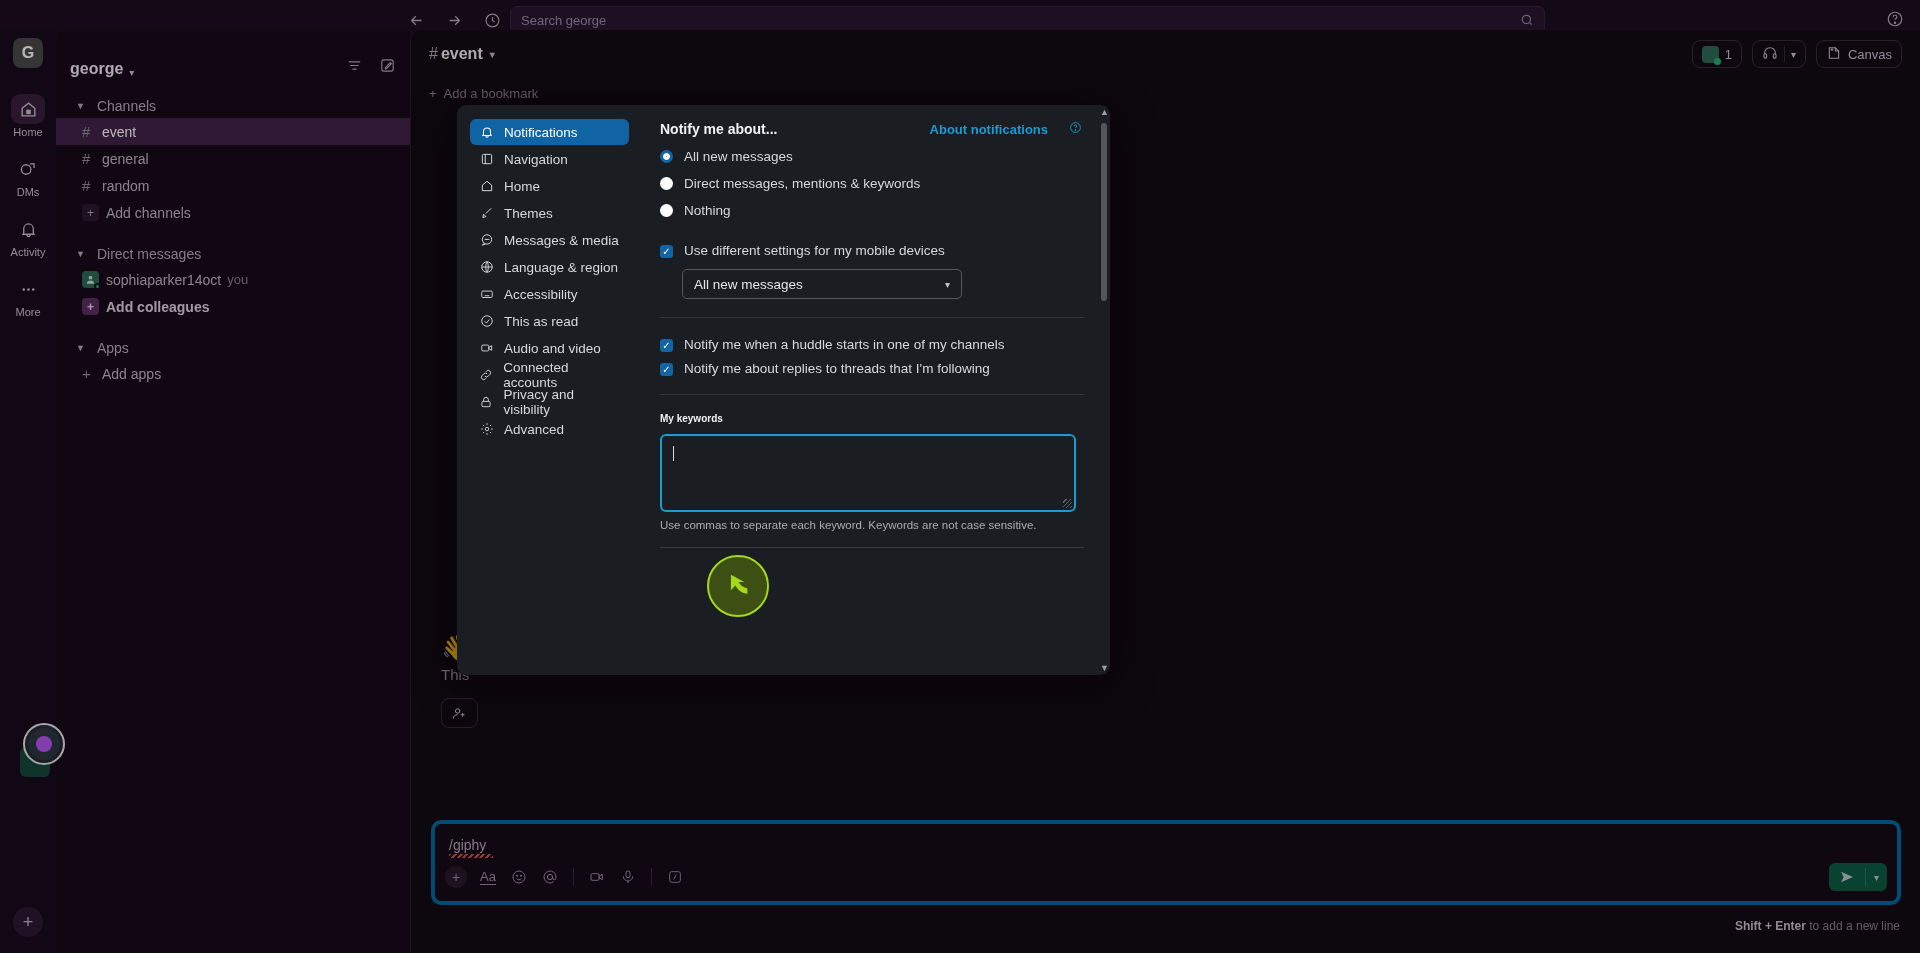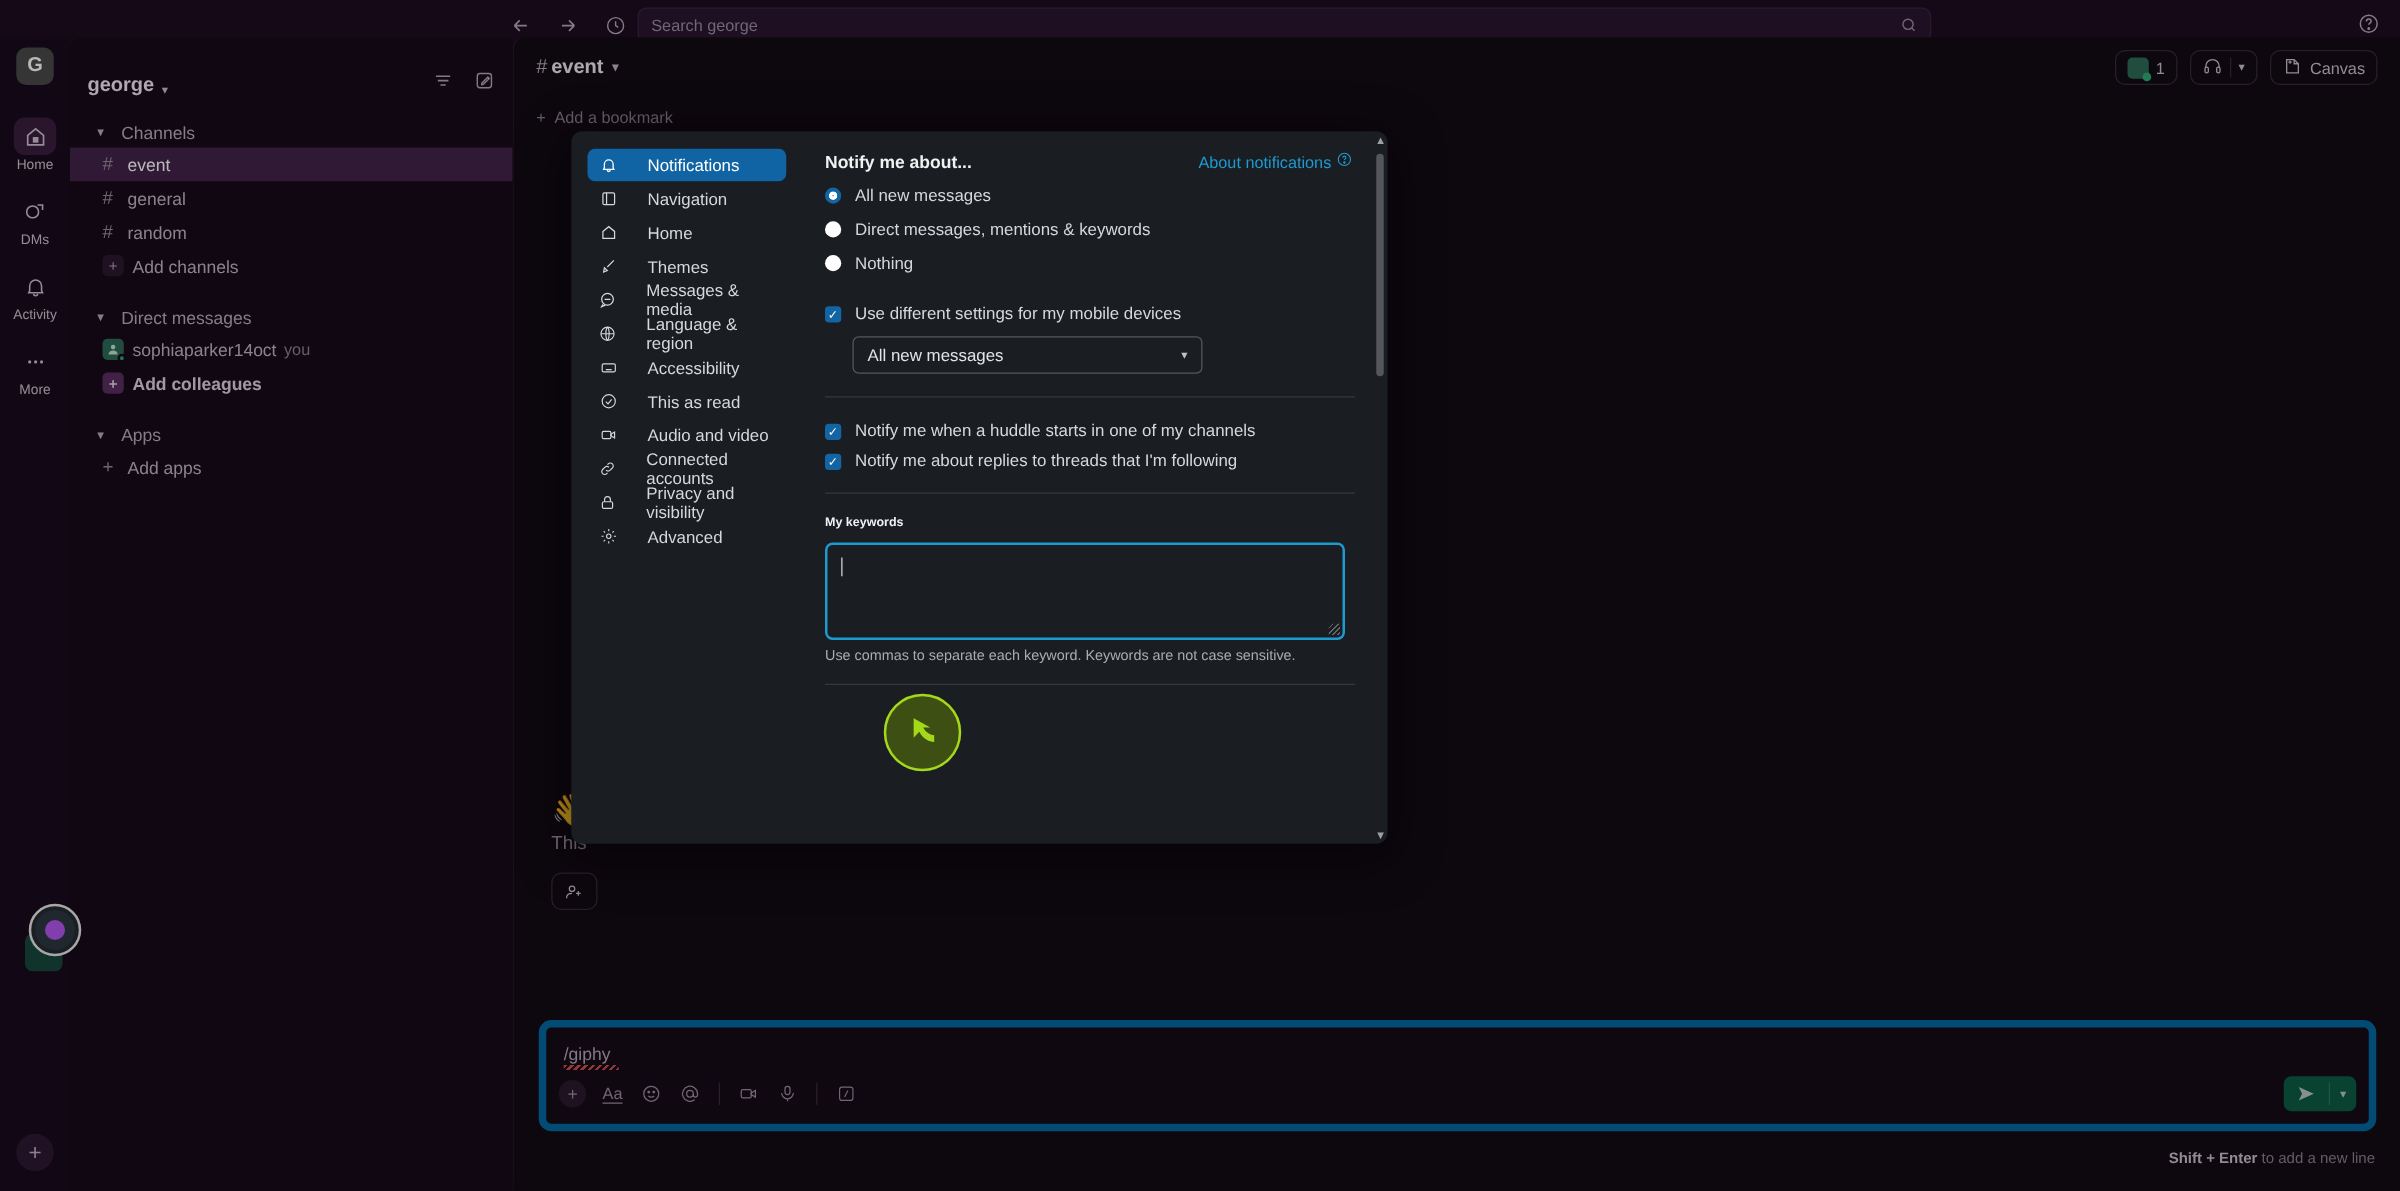--- a/index.html
+++ b/index.html
@@ -105,21 +105,21 @@
   .intro-text { position: absolute; left: 30px; top: 558px; font-size: 15px; color: #9d8fa0; }
   .intro-btn {
     position: absolute; left: 30px; top: 590px; height: 30px; border: 1px solid #3a2b3d;
     border-radius: 8px; display: flex; align-items: center; padding: 0 10px; gap: 7px;
     font-size: 13px; color: #cdbfd0;
   }
 
   
   .composer {
     position: absolute; left: 20px; bottom: 48px; width: 1470px; min-height: 70px;
-    background: #150c17; border: 6px solid #0369a1; border-radius: 10px;
+    background: #150c17; border: 4px solid #0369a1; border-radius: 10px;
   }
   .composer-text { padding: 13px 14px 6px 14px; font-size: 14px; color: #b6a7b9; position: relative; display:inline-block; }
   .squig { position: absolute; left: 14px; bottom: 1px; width: 44px; height: 4px;
     background: repeating-linear-gradient(135deg,#d24b4b 0 2px, transparent 2px 4px); }
   .composer-tools { display: flex; align-items: center; padding: 4px 10px 10px 10px; gap: 3px; color: #9d8fa0; }
   .ctool { width: 28px; height: 26px; display: flex; align-items: center; justify-content: center; border-radius: 6px; cursor: pointer; font-size: 15px; }
   .ctool.round { border-radius: 50%; background: #2a1a2d; width: 22px; height: 22px; font-size: 14px; margin-right: 4px; }
   .cdiv { width: 1px; height: 18px; background: #3a2b3d; margin: 0 6px; }
   .send-wrap { margin-left: auto; display: flex; align-items: center; height: 28px; background: #0d5c43; border-radius: 6px; overflow: hidden; }
   .send-wrap .s1 { padding: 0 10px; color: #b8c9c2; font-size: 14px; display:flex; align-items:center; height:28px; }
@@ -136,29 +136,29 @@
     box-shadow: 0 8px 40px rgba(0,0,0,0.55); overflow: hidden;
     display: flex; flex-direction: column;
   }
   .modal-head { height: 62px; display: flex; align-items: center; padding: 0 22px; border-bottom: 1px solid #2c2f33; }
   .modal-title { font-size: 21px; font-weight: bold; color: #f3f4f5; }
   .modal-close { margin-left: auto; width: 26px; height: 26px; display: flex; align-items: center; justify-content: center; color: #c9cbcd; cursor: pointer; font-size: 19px; }
   .modal-body { flex: 1; display: flex; position: relative; overflow: hidden; }
 
   .pref-nav { width: 185px; padding: 14px 13px 0 13px; }
   .pref-item {
-    display: flex; align-items: center; gap: 24px; height: 26px; padding: 0 9px;
+    display: flex; align-items: center; gap: 10px; height: 26px; padding: 0 9px;
     border-radius: 6px; font-size: 13.5px; color: #d6d8da; cursor: pointer; margin-bottom: 1px;
   }
   .pref-item.active { background: #1164a3; color: #ffffff; }
   .pref-item .ic { width: 15px; height: 15px; display: flex; align-items: center; justify-content: center; }
 
   .pref-content { flex: 1; padding: 16px 26px 0 18px; overflow: hidden; position: relative; }
   .sec-title { font-size: 14px; font-weight: bold; color: #f0f1f2; }
-  .about-link { position: absolute; right: 28px; top: 16px; font-size: 13px; color: #1d9bd1; display: flex; align-items: center; gap: 4px; cursor: pointer; }
+  .about-link { position: absolute; right: 28px; top: 16px; font-size: 13px; color: #1d9bd1; display: flex; align-items: center; gap: 21px; cursor: pointer; font-weight: bold; }
   .radio-row { display: flex; align-items: center; gap: 11px; margin-top: 12px; font-size: 13.5px; color: #d6d8da; cursor: pointer; }
   .radio { width: 13px; height: 13px; border-radius: 50%; background: #ffffff; position: relative; flex: none; }
   .radio.sel { background: #1264a3; border: 3px solid #1264a3; box-shadow: inset 0 0 0 3px #ffffff; }
   .cb-row { display: flex; align-items: flex-start; gap: 11px; margin-top: 9px; font-size: 13.5px; color: #d6d8da; cursor: pointer; }
   .cb { width: 13px; height: 13px; border-radius: 3px; background: #1264a3; color: #fff; font-size: 10px; display:flex; align-items:center; justify-content:center; flex: none; margin-top: 2px; }
   .sel-box {
     margin: 11px 0 0 22px; width: 280px; height: 30px; border: 1px solid #54585c; border-radius: 5px;
     display: flex; align-items: center; padding: 0 11px; font-size: 13.5px; color: #e2e4e6; cursor: pointer;
   }
   .sel-box .cv { margin-left: auto; font-size: 10px; color: #bfc2c5; }

